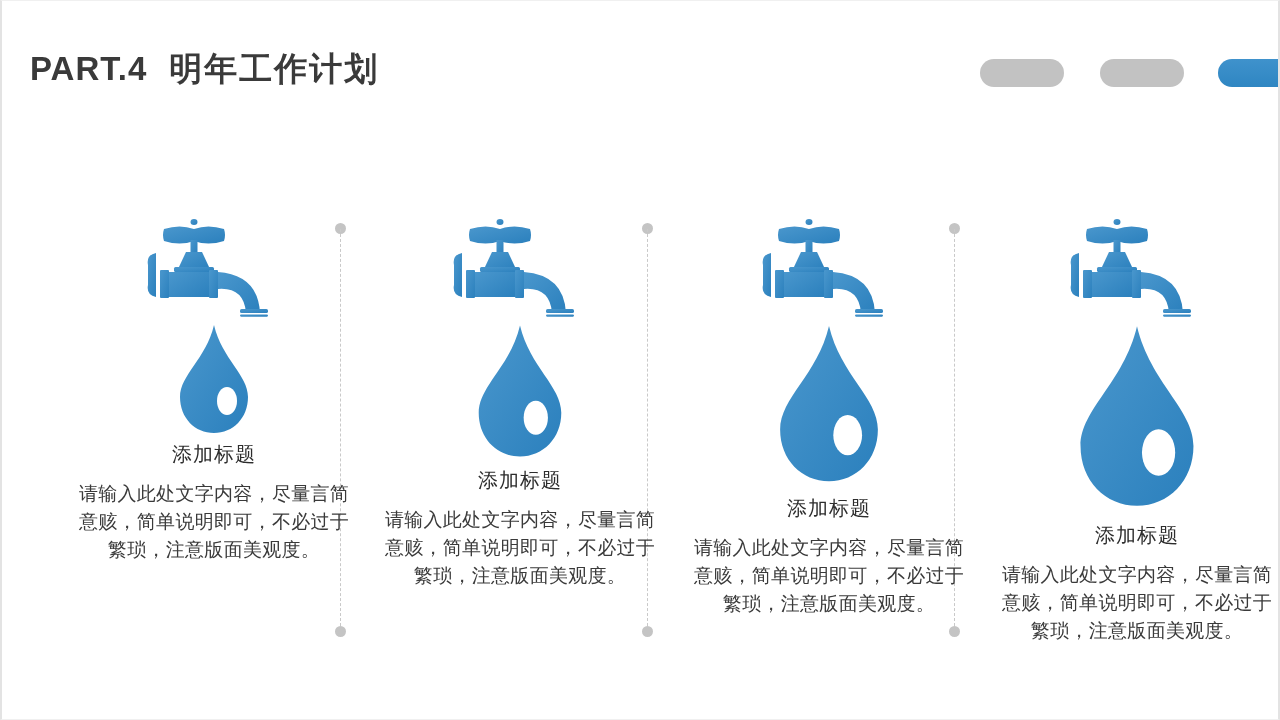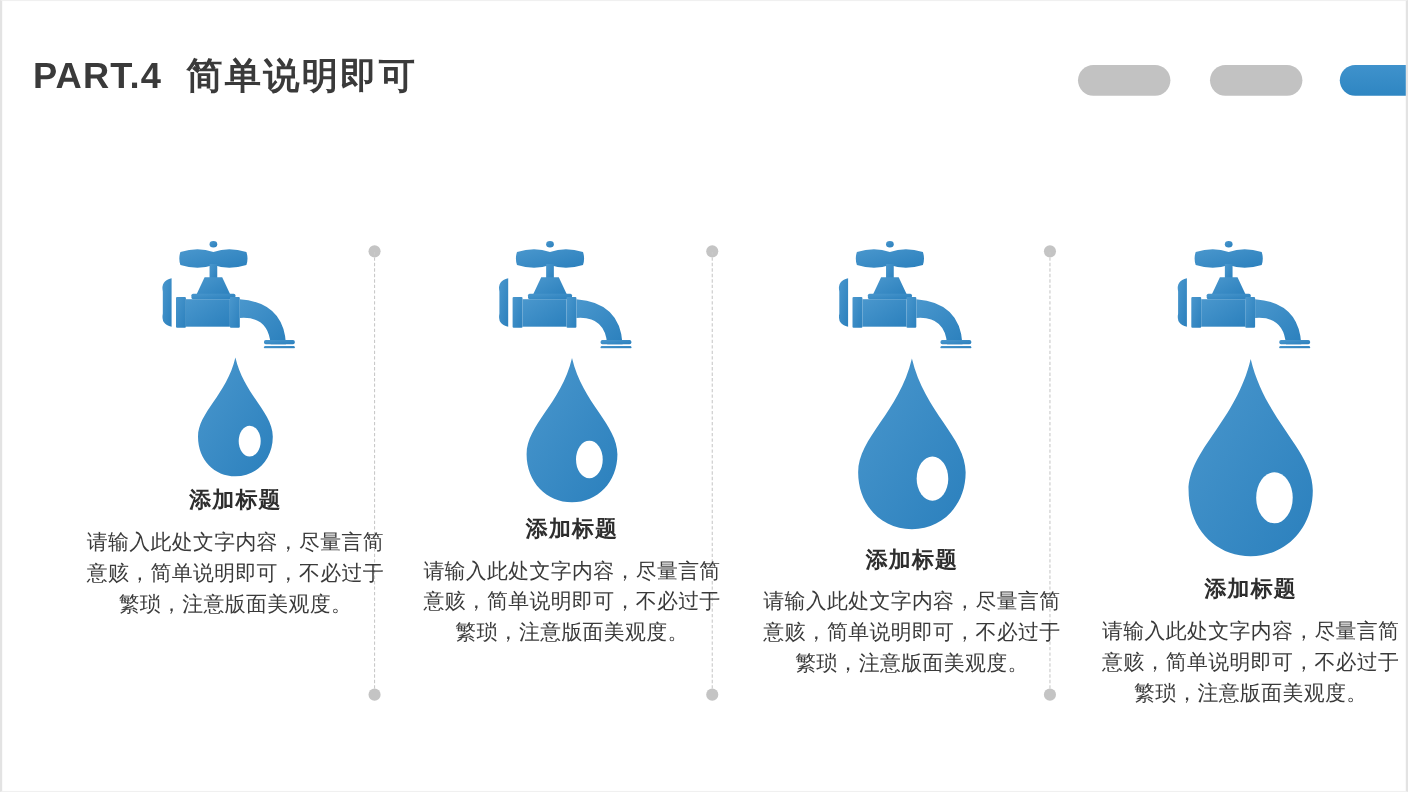--- a/index.html
+++ b/index.html
@@ -75,21 +75,21 @@
   }
 
   .text-block {
     position: absolute;
     left: 0;
     width: 300px;
     text-align: center;
   }
   .item-title {
     font-size: 20px;
-    font-weight: bold;
+    font-weight: normal;
     color: #2d2d2d;
     letter-spacing: 1px;
     margin-bottom: 12px;
   }
   .item-desc {
     font-size: 19px;
     color: #3a3a3a;
     line-height: 28px;
     letter-spacing: 0.3px;
     padding: 0 14px;
@@ -123,21 +123,21 @@
   }
   .divider .dot.top { top: 0; }
   .divider .dot.bot { bottom: 0; }
 </style>
 </head>
 <body>
 
 <div id="slide">
 
   <div id="header-title">
-    <span class="part-label">PART.4</span><span class="title-cn">简单说明即可</span>
+    <span class="part-label">PART.4</span><span class="title-cn">明年工作计划</span>
   </div>
 
   <div class="pill gray" id="pill-1"></div>
   <div class="pill gray" id="pill-2"></div>
   <div class="pill blue" id="pill-3"></div>
 
   <div class="divider" id="div-0">
     <div class="dot top"></div>
     <div class="line"></div>
     <div class="dot bot"></div>

